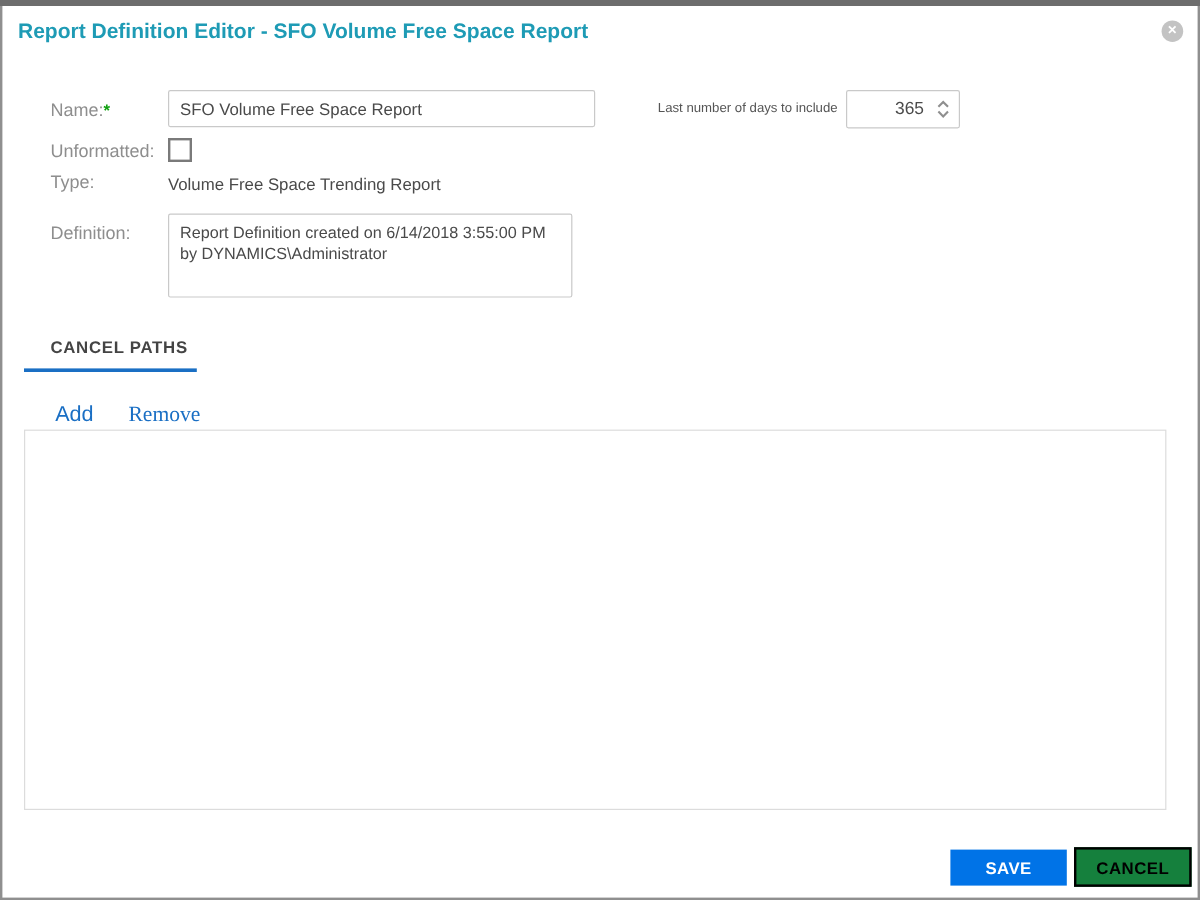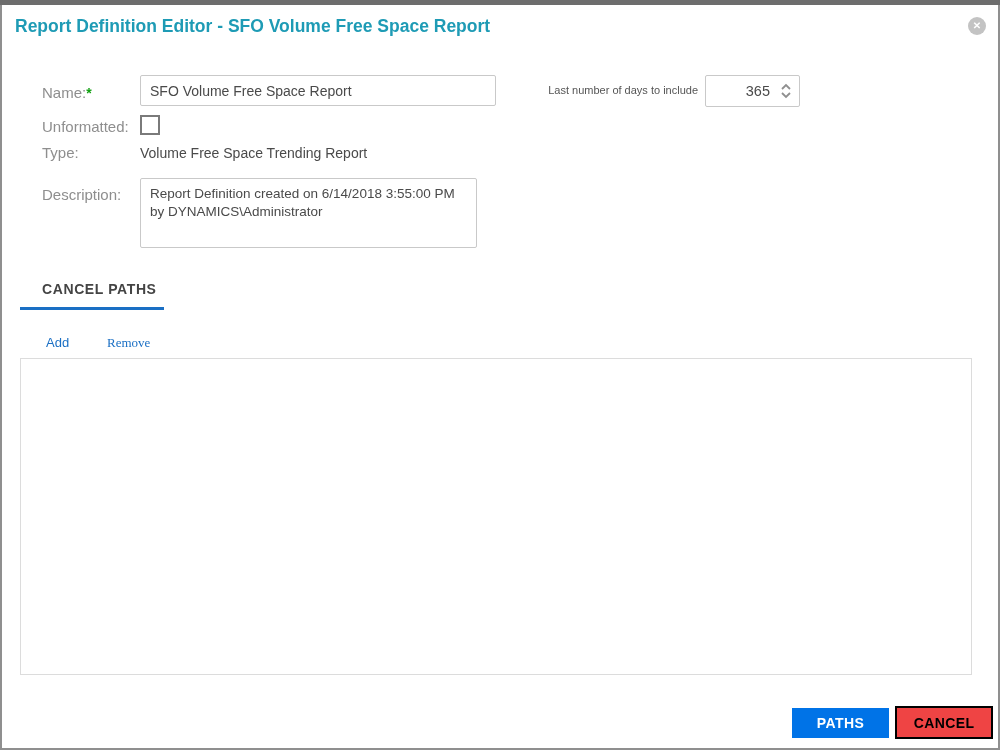--- a/index.html
+++ b/index.html
@@ -69,21 +69,21 @@
     border:1px solid var(--border-gray);border-radius:2px;resize:none;
     font-family:"Liberation Sans",sans-serif;font-size:13.5px;color:var(--text-dark);
     padding:6px 9px;line-height:1.35;outline:none;
   }
   .tab-label{
     left:40px;top:276px;font-size:14px;font-weight:bold;color:#444;
     letter-spacing:0.6px;cursor:pointer;
   }
   .tab-underline{left:18px;top:302px;width:144px;height:3px;background:var(--link-blue);}
   .link{
-    font-size:13px;color:var(--link-blue);cursor:pointer;white-space:nowrap;
+    font-size:18px;color:var(--link-blue);cursor:pointer;white-space:nowrap;
   }
   .add-link{left:44px;top:330px;}
   .remove-link{left:105px;top:330px;font-family:Liberation Serif, serif;}
   .paths-table{
     left:18px;top:353px;width:952px;height:317px;box-sizing:border-box;
     border:1px solid var(--table-border);background:#fff;
   }
   .paths-header{
     display:flex;height:30px;box-sizing:border-box;
     border-bottom:1px solid var(--table-border);
@@ -96,21 +96,21 @@
     font-size:14px;color:#8F8F8F;
   }
   .paths-body{height:286px;}
   .btn{
     box-sizing:border-box;display:flex;align-items:center;justify-content:center;
     font-size:14px;font-weight:bold;letter-spacing:0.4px;cursor:pointer;
     font-family:"Liberation Sans",sans-serif;
   }
   .save-btn{left:790px;top:703px;width:97px;height:30px;background:var(--save-blue);color:#fff;}
   .cancel-btn{
-    left:893px;top:701px;width:98px;height:33px;background:#ef4444;color:#000;
+    left:893px;top:701px;width:98px;height:33px;background:#15803d;color:#000;
     border:2px solid #000;
   }
 </style>
 </head>
 <body>
 
 <div class="screen">
 
   <div class="topbar"></div>
 
@@ -137,30 +137,30 @@
         </svg>
       </span>
     </div>
 
     <div class="abs lbl" style="left:40px;top:113px;">Unformatted:</div>
     <span class="abs checkbox"></span>
 
     <div class="abs lbl" style="left:40px;top:139px;">Type:</div>
     <div class="abs static-value" style="left:138px;top:140px;">Volume Free Space Trending Report</div>
 
-    <div class="abs lbl" style="left:40px;top:181px;">Description:</div>
+    <div class="abs lbl" style="left:40px;top:181px;">Definition:</div>
     <textarea class="abs desc-area" style="">Report Definition created on 6/14/2018 3:55:00 PM by DYNAMICS\Administrator</textarea>
 
     <div class="abs tab-label">CANCEL PATHS</div>
     <div class="abs tab-underline"></div>
 
     <div class="abs link add-link">Add</div>
     <div class="abs link remove-link">Remove</div>
 
     <div class="abs paths-table">
       <div class="paths-body"></div>
     </div>
 
-    <div class="abs btn save-btn">PATHS</div>
+    <div class="abs btn save-btn">SAVE</div>
     <div class="abs btn cancel-btn">CANCEL</div>
 
   </div>
 </div>
 
 </body></html>

